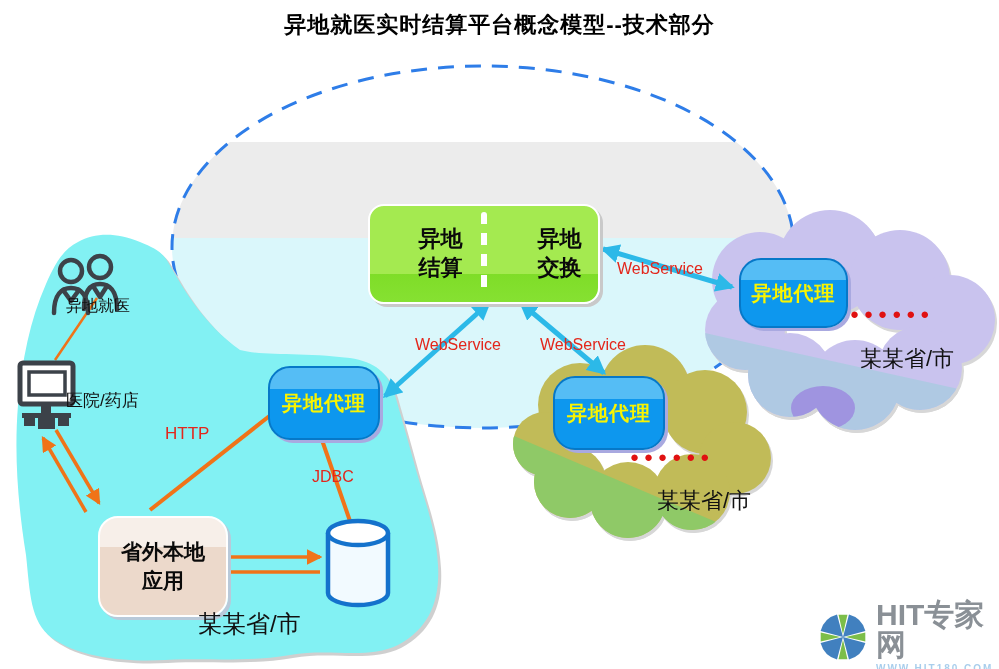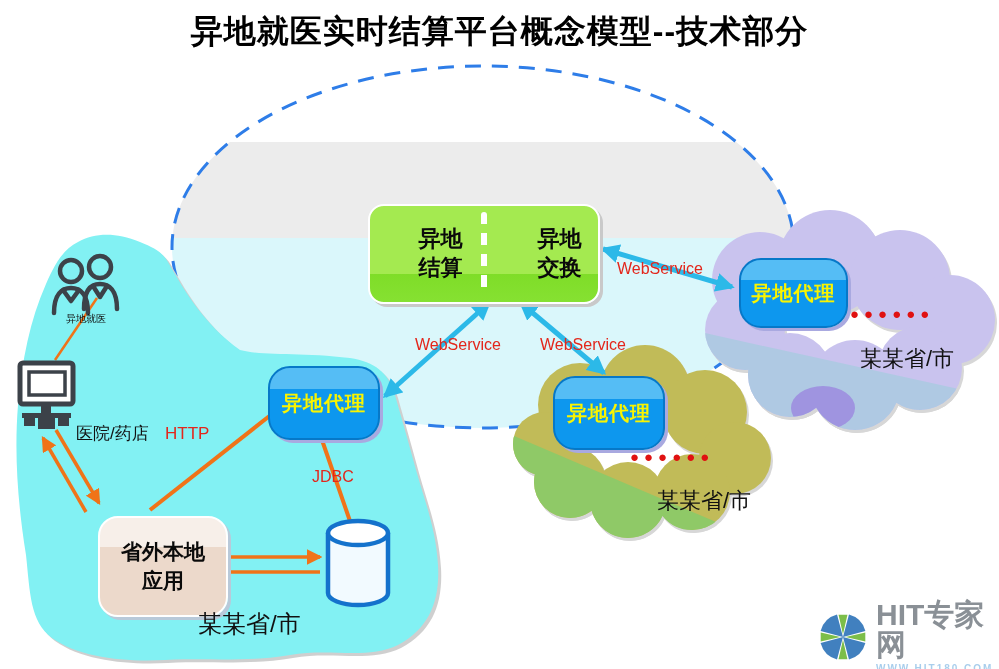--- a/index.html
+++ b/index.html
@@ -5,21 +5,21 @@
   html,body{margin:0;padding:0;background:#ffffff;}
   #canvas{
     position:relative;width:999px;height:669px;overflow:hidden;
     font-family:"Liberation Sans","DejaVu Sans",sans-serif;background:#ffffff;
   }
   #diagram-svg{position:absolute;left:0;top:0;}
   .lbl{position:absolute;white-space:nowrap;color:#111;}
   .preline{white-space:pre-line;}
   .title{
     left:0;right:0;top:10px;text-align:center;
-    font-size:32px;font-weight:bold;color:#000;letter-spacing:1px;
+    font-size:22px;font-weight:bold;color:#000;letter-spacing:1px;
   }
   .red{color:#E3261B;font-weight:normal;font-size:16px;}
   .region-label{font-size:24px;color:#111;}
   .dots{color:#E01111;font-size:15px;font-weight:bold;letter-spacing:5px;}
   
   .platform-box{
     position:absolute;left:368px;top:204px;width:228px;height:96px;
     border-radius:16px;border:2px solid #ffffff;
     background:linear-gradient(to bottom,#A4EA50 0%,#A4EA50 71%,#7FDD28 71%,#86E132 100%);
     box-shadow:3px 3px 0 #c9c9c9;
@@ -205,22 +205,22 @@
 交换</div>
   </div>
 
   <div class="agent-box agent-local">异地代理</div>
   <div class="agent-box agent-olive">异地代理</div>
   <div class="agent-box agent-purple">异地代理</div>
 
   <div class="app-box preline">省外本地
 应用</div>
 
-  <div class="lbl" style="left:66px;top:312px;font-size:10px;font-family:Liberation Mono, monospace;">异地就医</div>
-  <div class="lbl" style="left:76px;top:389px;font-size:17px;margin-top:33px;">医院/药店</div>
+  <div class="lbl" style="left:66px;top:296px;font-size:16px;font-family:Liberation Mono, monospace;">异地就医</div>
+  <div class="lbl" style="left:66px;top:389px;font-size:17px;">医院/药店</div>
   <div class="lbl red" style="left:165px;top:424px;font-size:17px;">HTTP</div>
   <div class="lbl red" style="left:312px;top:468px;">JDBC</div>
   <div class="lbl red" style="left:415px;top:336px;">WebService</div>
   <div class="lbl red" style="left:540px;top:336px;">WebService</div>
   <div class="lbl red" style="left:617px;top:260px;">WebService</div>
   <div class="lbl region-label" style="left:198px;top:608px;">某某省/市</div>
   <div class="lbl region-label" style="left:657px;top:486px;font-size:22px;">某某省/市</div>
   <div class="lbl region-label" style="left:860px;top:344px;font-size:22px;">某某省/市</div>
   <div class="lbl dots" style="left:630px;top:448px;">●●●●●●</div>
   <div class="lbl dots" style="left:850px;top:305px;">●●●●●●</div>

